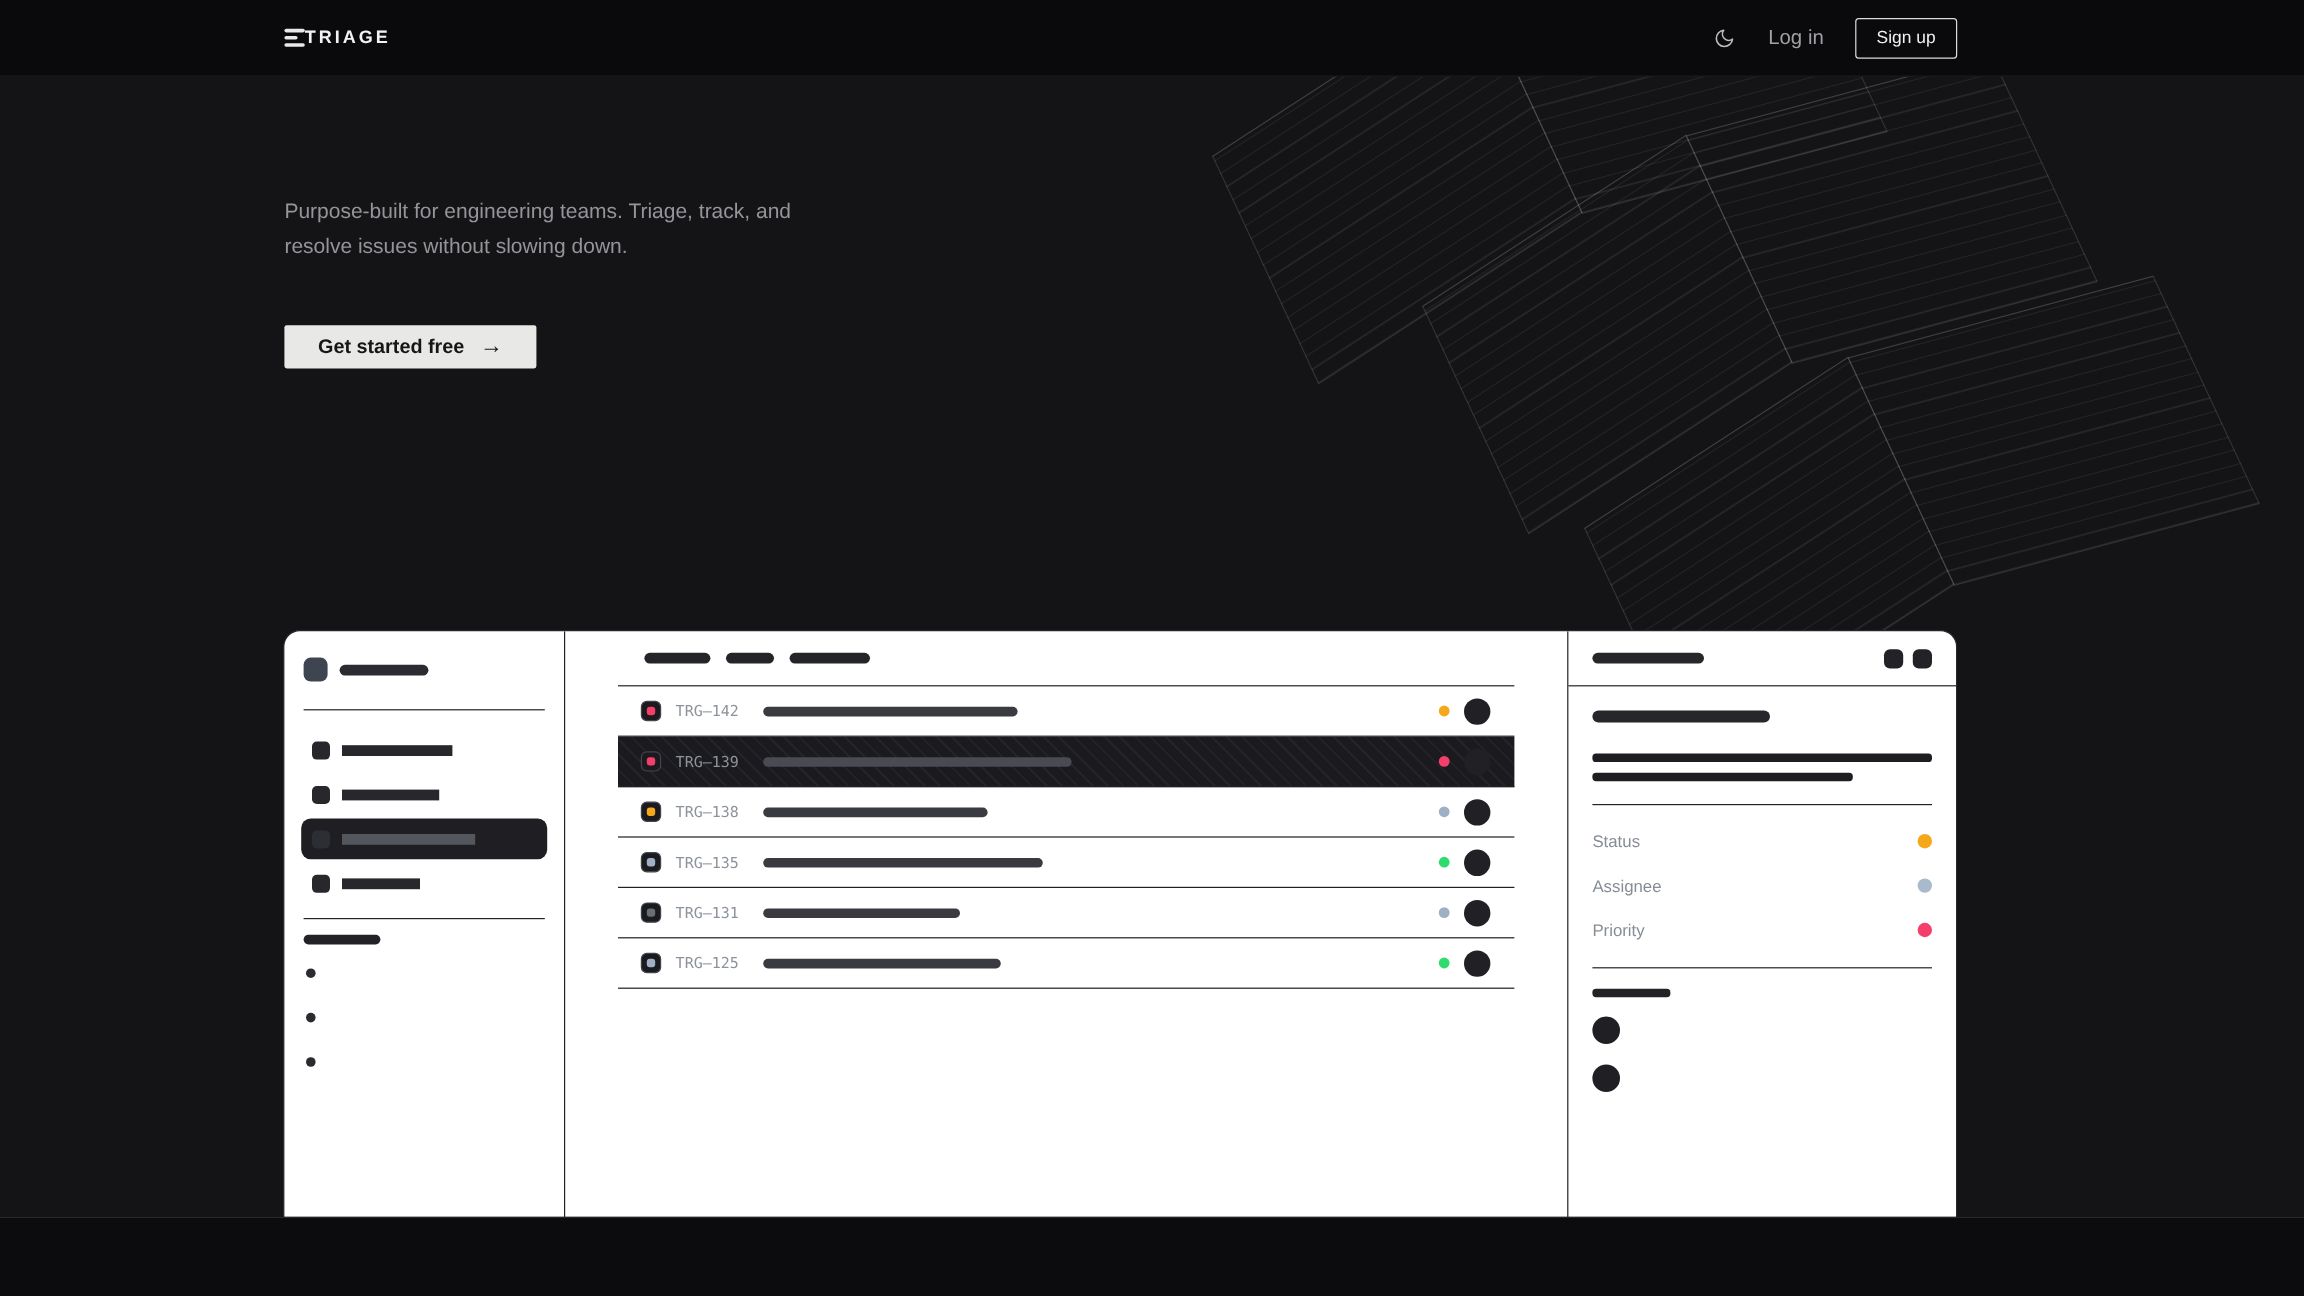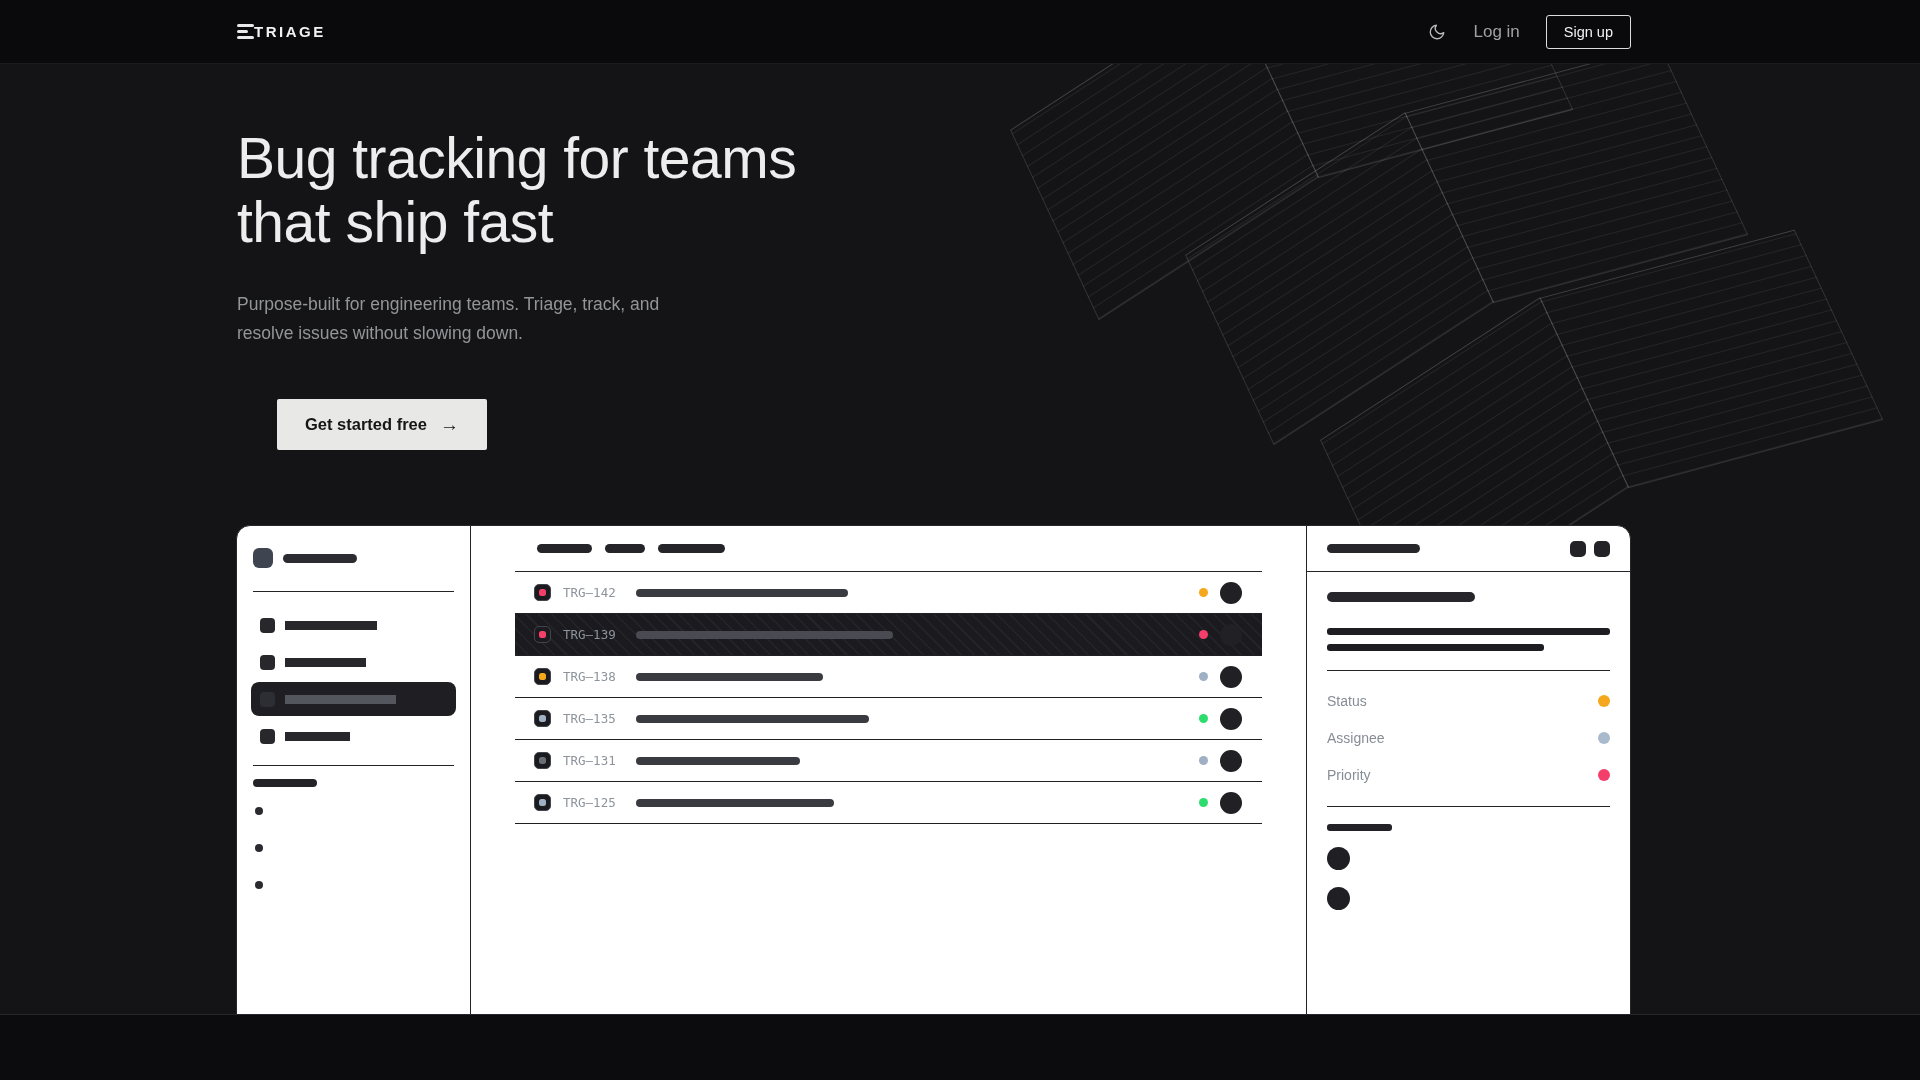--- a/index.html
+++ b/index.html
@@ -54,22 +54,22 @@
   
   .hero { position:relative; z-index:2; padding:62px 0 0 237px; }
   .hero h1 {
     font-size:57px; line-height:64px; font-weight:500;
     color:#ededed; letter-spacing:-0.5px;
   }
   .hero-sub { margin-top:36px; font-size:17.5px; line-height:29px; color:#939599; }
   .cta {
     margin-top:51px; display:inline-flex; align-items:center; gap:13px;
     background:#e8e8e6; color:#161616; border:none; cursor:pointer;
-    height:51px; padding:0 28px; font-family:inherit;
-    font-size:16.5px; font-weight:bold; border-radius:2px;margin-left:40px;
+    height:36px; padding:0 28px; font-family:inherit;
+    font-size:16.5px; font-weight:bold; border-radius:2px;
   }
   .cta .arrow { font-size:19px; font-weight:normal; }
 
   
   .mockup {
     position:absolute; z-index:2; left:236px; top:525px;
     width:1395px; height:611px;
     background:#ffffff; border:1px solid #27272b;
     border-radius:14px 14px 0 0; overflow:hidden;
     display:flex;
@@ -178,24 +178,20 @@
     <div class="wire-face wf-left"></div>
       <div class="wire-face wf-right"></div>
   </div>
   <div class="wire wire-3">
     <div class="wire-face wf-left"></div>
       <div class="wire-face wf-right"></div>
   </div>
 </div>
 
 <section class="hero">
-  <h1>
-    <span>Bug tracking for teams</span><br>
-    <span>that ship fast</span>
-  </h1>
   <p class="hero-sub">
     <span>Purpose-built for engineering teams. Triage, track, and</span><br>
     <span>resolve issues without slowing down.</span>
   </p>
   <button class="cta">
     <span>Get started free</span>
     <span class="arrow">→</span>
   </button>
 </section>
 

